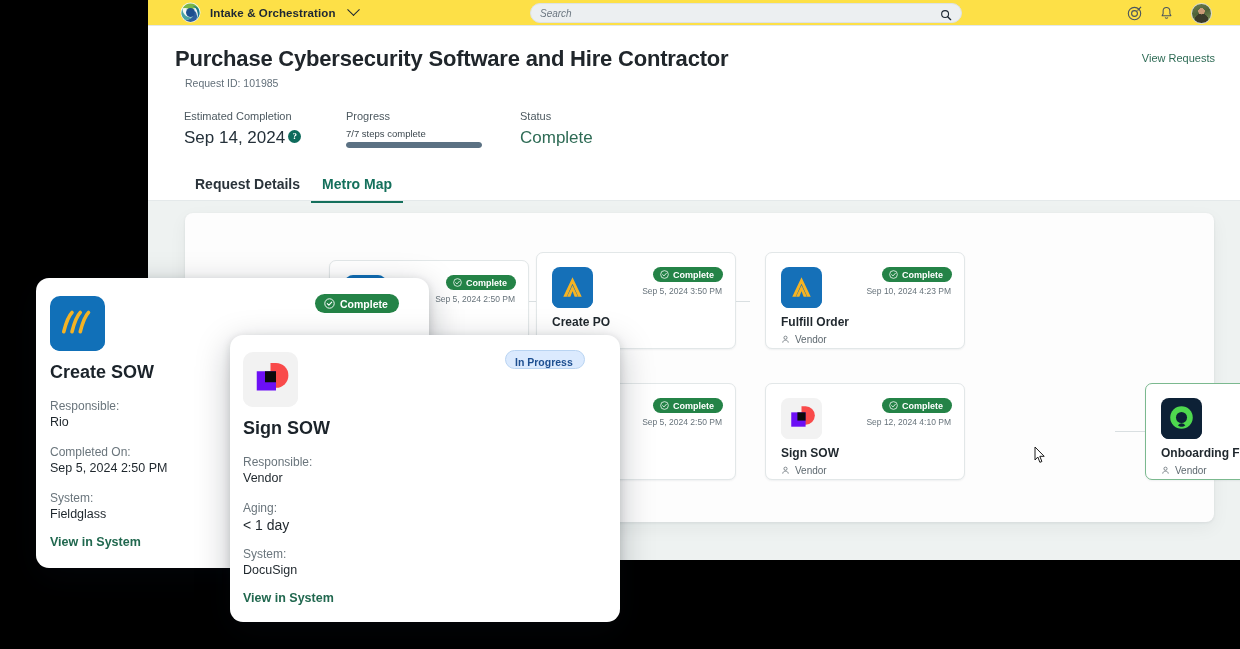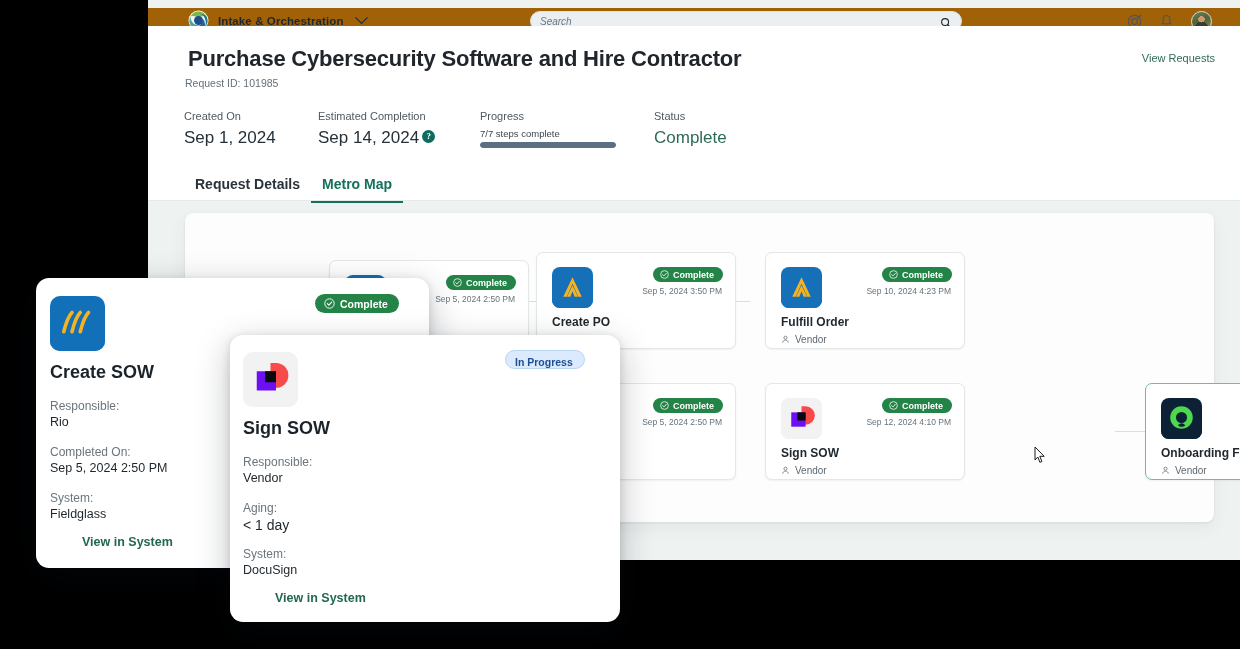--- a/index.html
+++ b/index.html
@@ -14,24 +14,24 @@
   
   .app-viewport {
     position: absolute;
     left: 148px; top: 0; width: 1092px; height: 560px;
     background: #eef2f1;
     overflow: hidden;
   }
 
   
   .topbar {
-    position: absolute; left: 0; top: 8px; width: 1092px; height: 26px;
-    background: #a16207;
+    position: absolute; left: 0; top: 0; width: 1092px; height: 26px;
+    background: #fde047;
     border-bottom: 1px solid #e3e8e8;
-    display: flex; align-items: center; padding-left: 8px;
+    display: flex; align-items: center;
   }
   .brand { display: flex; align-items: center; gap: 9px; margin-left: 32px; }
   .brand-logo { width: 21px; height: 21px; flex: 0 0 21px; }
   .brand-name {
     font-size: 11.5px; font-weight: 700; color: #1d2733; letter-spacing: .1px;
     white-space: nowrap;
   }
   .chev {
     width: 9px; height: 9px; margin-left: 4px;
     border-right: 1.6px solid #1d2733; border-bottom: 1.6px solid #1d2733;
@@ -58,21 +58,21 @@
     width: 21px; height: 21px; border-radius: 50%;
     background: radial-gradient(circle at 50% 38%, #c99a76 0 21%, transparent 22%),
                 radial-gradient(circle at 50% 86%, #3a3b2a 0 36%, transparent 37%),
                 linear-gradient(160deg, #6d7f52 0%, #4f6338 45%, #87995f 100%);
     border: 1px solid #d8dcdd; overflow: hidden;
   }
 
   
   .page-head { position: absolute; left: 0; top: 26px; width: 1092px; height: 175px; background: #fff; }
   .page-title {
-    position: absolute; left: 40px; top: 20px;
+    position: absolute; left: 27px; top: 20px;
     font-size: 22px; font-weight: 700; color: #20262b; letter-spacing: -.2px;
     white-space: nowrap;
   }
   .req-id { position: absolute; left: 37px; top: 51px; font-size: 10.5px; color: #63707a; }
   .view-requests {
     position: absolute; right: 25px; top: 26px;
     font-size: 11px; color: #2e6b55; text-decoration: none; cursor: pointer;
   }
 
   .meta-row { position: absolute; left: 36px; top: 84px; display: flex; }
@@ -162,21 +162,21 @@
     font-size: 10.5px; font-weight: 700; display: flex; align-items: center;
     gap: 5px; padding: 0 11px 0 9px; white-space: nowrap;
   }
   .pop-badge.complete { background: #248347; color: #fff; }
   .pop-badge.inprogress { background: #dbeafe; color: #1d4f91; border: 1px solid #b9d4f2; }
   .pop-title { position: absolute; font-weight: 700; color: #1b232a; white-space: nowrap; }
   .pop-field-label { position: absolute; color: #6a757c; white-space: nowrap; }
   .pop-field-value { position: absolute; color: #1e262c; white-space: nowrap; }
   .pop-link {
     position: absolute; color: #21684f; font-weight: 700; text-decoration: none;
-    cursor: pointer; white-space: nowrap; margin-left: 32px;
+    cursor: pointer; white-space: nowrap;
   }
 
   
   #pop-create-sow { left: 36px; top: 278px; width: 393px; height: 290px; }
 
   
   #pop-sign-sow { left: 230px; top: 335px; width: 390px; height: 287px; }
 
   .cursor { position: absolute; left: 1034px; top: 446px; width: 12px; height: 18px; }
 </style>
@@ -229,24 +229,20 @@
         <span class="avatar"></span>
       </div>
     </div>
 
     <div class="page-head">
       <div class="page-title">Purchase Cybersecurity Software and Hire Contractor</div>
       <div class="req-id">Request ID: 101985</div>
       <a class="view-requests">View Requests</a>
 
       <div class="meta-row">
-        <div class="meta m1">
-          <div class="meta-label">Created On</div>
-          <div class="meta-value">Sep 1, 2024</div>
-        </div>
 
         <div class="meta m2">
           <div class="meta-label">Estimated Completion</div>
           <div class="meta-value">
             <span>Sep 14, 2024</span><span class="help-dot">?</span>
           </div>
         </div>
 
         <div class="meta m3">
           <div class="meta-label">Progress</div>

